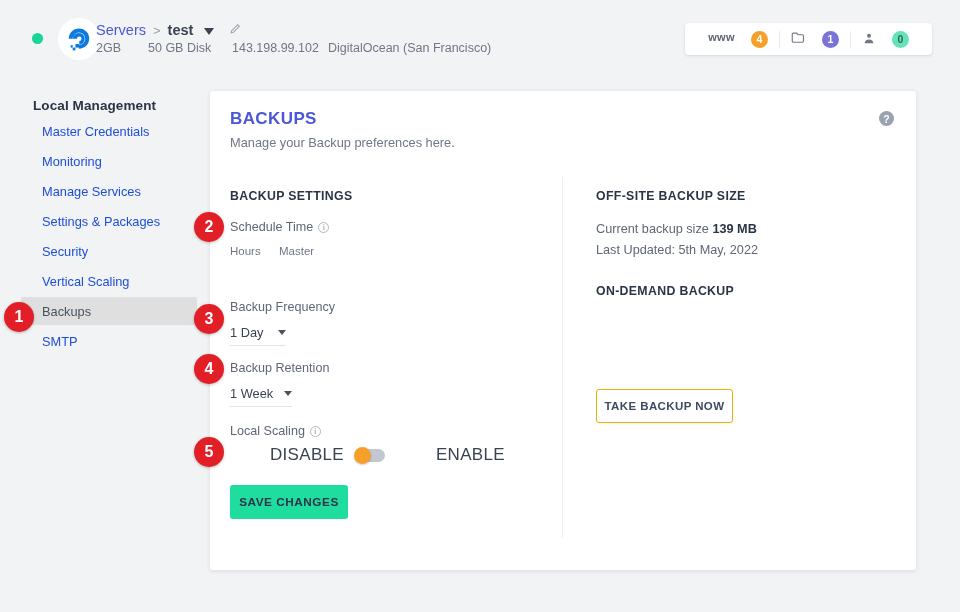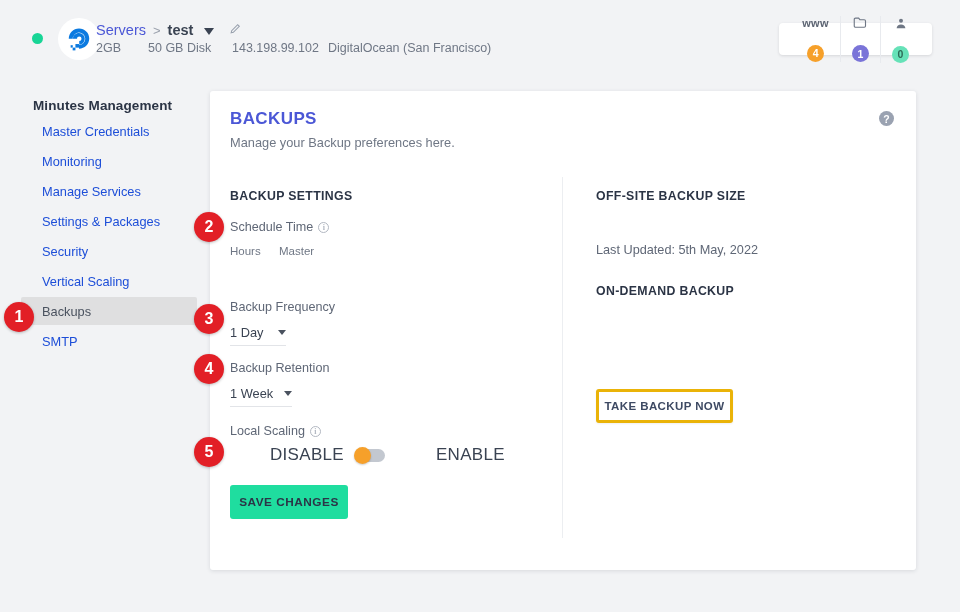--- a/index.html
+++ b/index.html
@@ -35,21 +35,21 @@
   .meta-row { position: absolute; left: 96px; top: 41px; height: 18px; }
   .meta-row span { position: absolute; font-size: 12.5px; color: #6f7785; white-space: nowrap; }
   .m0 { left: 0; } .m1 { left: 52px; } .m2 { left: 136px; } .m3 { left: 232px; }
 
   .badge-bar {
     position: absolute; right: 28px; top: 23px;
     height: 32px; background: #ffffff; border-radius: 4px;
     box-shadow: 0 1px 3px rgba(40,45,60,.14);
     display: flex; align-items: center; padding: 0 12px;
   }
-  .badge-cell { display: flex; align-items: center; gap: 16px; padding: 0 11px; flex-direction: column; }
+  .badge-cell { display: flex; align-items: flex-start; gap: 16px; padding: 0 11px; }
   .badge-cell + .badge-cell { border-left: 1px solid #e8eaee; }
   .badge-label { font-size: 11px; color: #5c6472; font-weight: bold; letter-spacing: .4px; }
   .pill {
     min-width: 17px; height: 17px; border-radius: 50%;
     color: #fff; font-size: 10.5px; font-weight: bold;
     display: flex; align-items: center; justify-content: center;
   }
   .pill.orange { background: #f6a02a; }
   .pill.purple { background: #7a74d8; }
   .pill.green { background: #66e2b8; color: #2b6a55; }
@@ -132,21 +132,21 @@
     cursor: pointer;
   }
 
   
   .rc { position: absolute; left: 386px; }
   .rc-line { font-size: 12.7px; color: #5f6776; line-height: 21px; }
   .rc-strong { color: #2b3445; font-weight: bold; }
   .rc-para { font-size: 12.7px; color: #5f6776; line-height: 21px; width: 297px; }
   .btn-take {
     position: absolute; left: 386px; top: 298px;
-    width: 137px; height: 34px; background: #fff; border: 3px solid #eab308; border-radius: 3px;
+    width: 137px; height: 34px; background: #fff; border: 1px solid #eab308; border-radius: 3px;
     color: #3e4a63; font-size: 11.5px; font-weight: bold; letter-spacing: .4px;
     box-shadow: 0 1px 2px rgba(40,45,60,.07); cursor: pointer;
   }
 
   
   .step {
     position: absolute; width: 30px; height: 30px; border-radius: 50%;
     background: #e21f26; color: #fff;
     font-size: 16px; font-weight: bold;
     display: flex; align-items: center; justify-content: center;
@@ -208,21 +208,21 @@
             <circle cx="12" cy="8" r="3.4"></circle>
             <path d="M4.5 21c0-4.2 3.4-6.6 7.5-6.6s7.5 2.4 7.5 6.6z"></path>
           </svg>
         </span>
         <span class="pill green">0</span>
       </div>
     </div>
   </div>
 
   <div class="sidebar">
-    <div class="side-title">Minutes Management</div>
+    <div class="side-title">Local Management</div>
 
     <div class="side-item" style="top:39px">
         <span>Master Credentials</span>
       </div>
     <div class="side-item" style="top:69px">
         <span>Monitoring</span>
       </div>
     <div class="side-item" style="top:99px">
         <span>Manage Services</span>
       </div>
@@ -289,20 +289,24 @@
       <span class="switch">
         <span class="knob"></span>
       </span>
       <span class="tg-txt">ENABLE</span>
     </div>
 
     <button class="btn-save">SAVE CHANGES</button>
 
     <div class="sec-head rc" style="top:98px">OFF-SITE BACKUP SIZE</div>
 
+    <div class="rc rc-line" style="top:128px">
+      <span>Current backup size</span>
+      <span class="rc-strong">139 MB</span>
+    </div>
     <div class="rc rc-line" style="top:149px">Last Updated: 5th May, 2022</div>
 
     <div class="sec-head rc" style="top:193px">ON-DEMAND BACKUP</div>
 
     <button class="btn-take">TAKE BACKUP NOW</button>
   </div>
 
   <div class="step" style="left:194px; top:212px">2</div>
 
   <div class="step" style="left:194px; top:304px">3</div>

